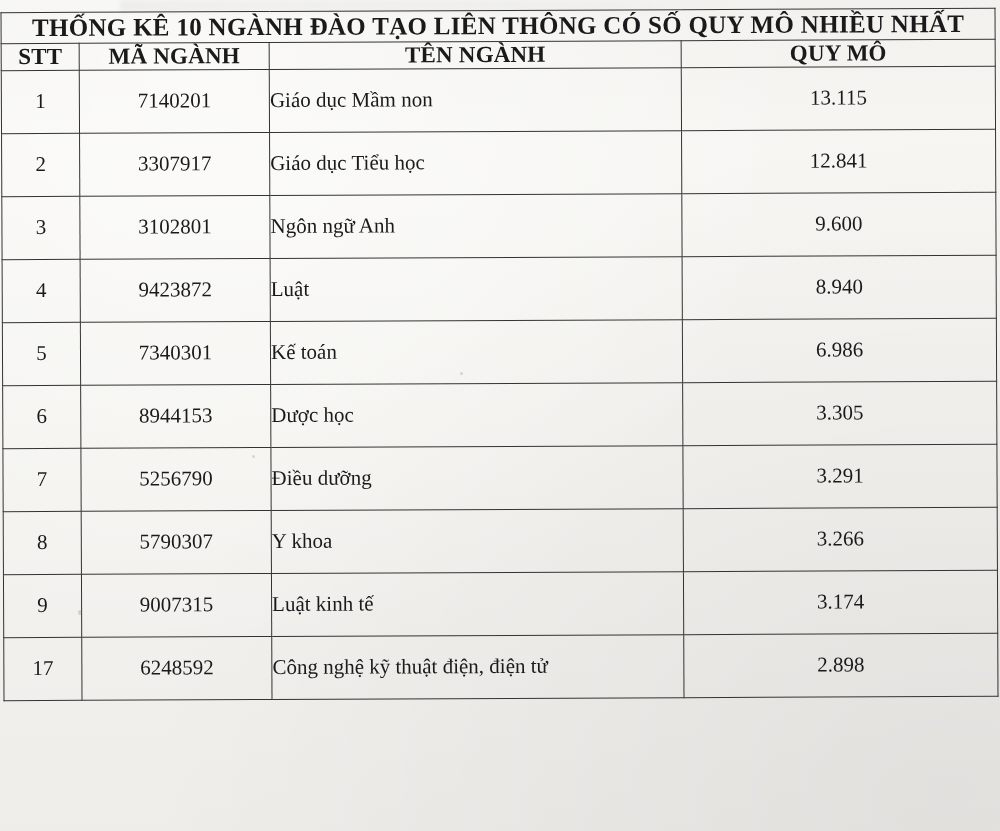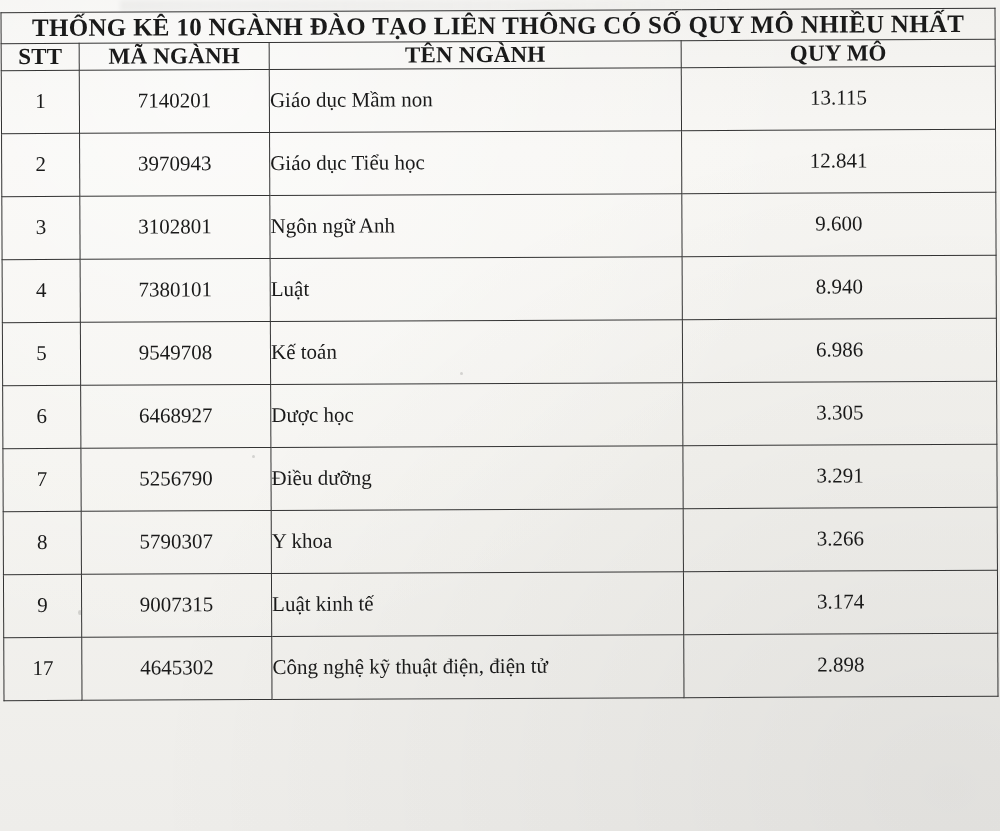--- a/index.html
+++ b/index.html
@@ -144,45 +144,45 @@
 
       <tbody>
         <tr>
           <td class="r-stt">1</td>
           <td class="r-code">7140201</td>
           <td class="r-name">Giáo dục Mầm non</td>
           <td class="r-qty">13.115</td>
         </tr>
         <tr>
           <td class="r-stt">2</td>
-          <td class="r-code">3970943</td>
+          <td class="r-code">3307917</td>
           <td class="r-name">Giáo dục Tiểu học</td>
           <td class="r-qty">12.841</td>
         </tr>
         <tr>
           <td class="r-stt">3</td>
           <td class="r-code">3102801</td>
           <td class="r-name">Ngôn ngữ Anh</td>
           <td class="r-qty">9.600</td>
         </tr>
         <tr>
           <td class="r-stt">4</td>
-          <td class="r-code">7380101</td>
+          <td class="r-code">9423872</td>
           <td class="r-name">Luật</td>
           <td class="r-qty">8.940</td>
         </tr>
         <tr>
           <td class="r-stt">5</td>
-          <td class="r-code">9549708</td>
+          <td class="r-code">7340301</td>
           <td class="r-name">Kế toán</td>
           <td class="r-qty">6.986</td>
         </tr>
         <tr>
           <td class="r-stt">6</td>
-          <td class="r-code">6468927</td>
+          <td class="r-code">8944153</td>
           <td class="r-name">Dược học</td>
           <td class="r-qty">3.305</td>
         </tr>
         <tr>
           <td class="r-stt">7</td>
           <td class="r-code">5256790</td>
           <td class="r-name">Điều dưỡng</td>
           <td class="r-qty">3.291</td>
         </tr>
         <tr>
@@ -192,21 +192,21 @@
           <td class="r-qty">3.266</td>
         </tr>
         <tr>
           <td class="r-stt">9</td>
           <td class="r-code">9007315</td>
           <td class="r-name">Luật kinh tế</td>
           <td class="r-qty">3.174</td>
         </tr>
         <tr>
           <td class="r-stt">17</td>
-          <td class="r-code">4645302</td>
+          <td class="r-code">6248592</td>
           <td class="r-name">Công nghệ kỹ thuật điện, điện tử</td>
           <td class="r-qty">2.898</td>
         </tr>
       </tbody>
     </table>
   </div>
 
 </div>
 
 </body></html>

